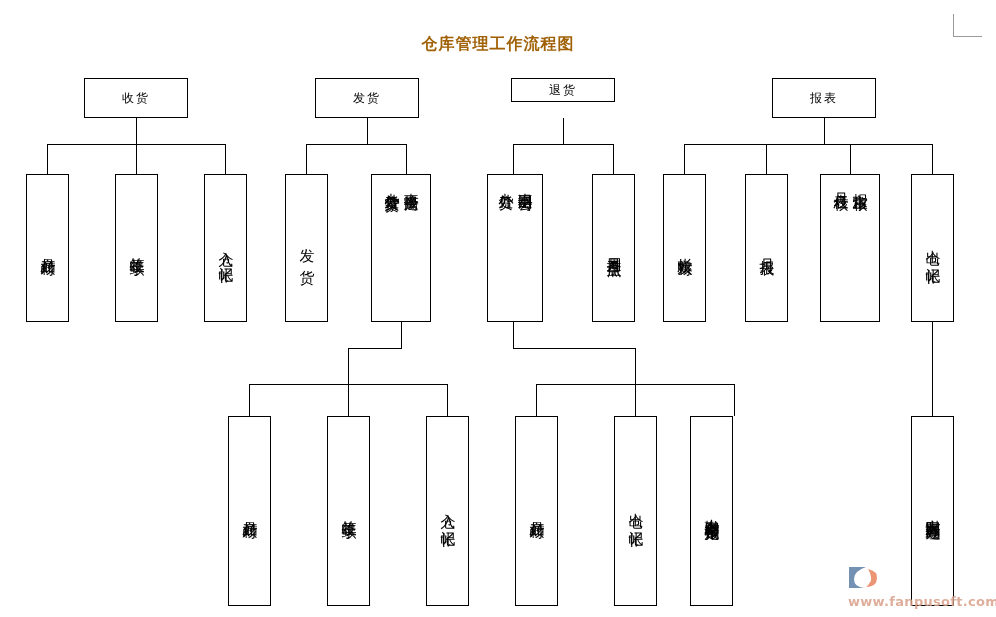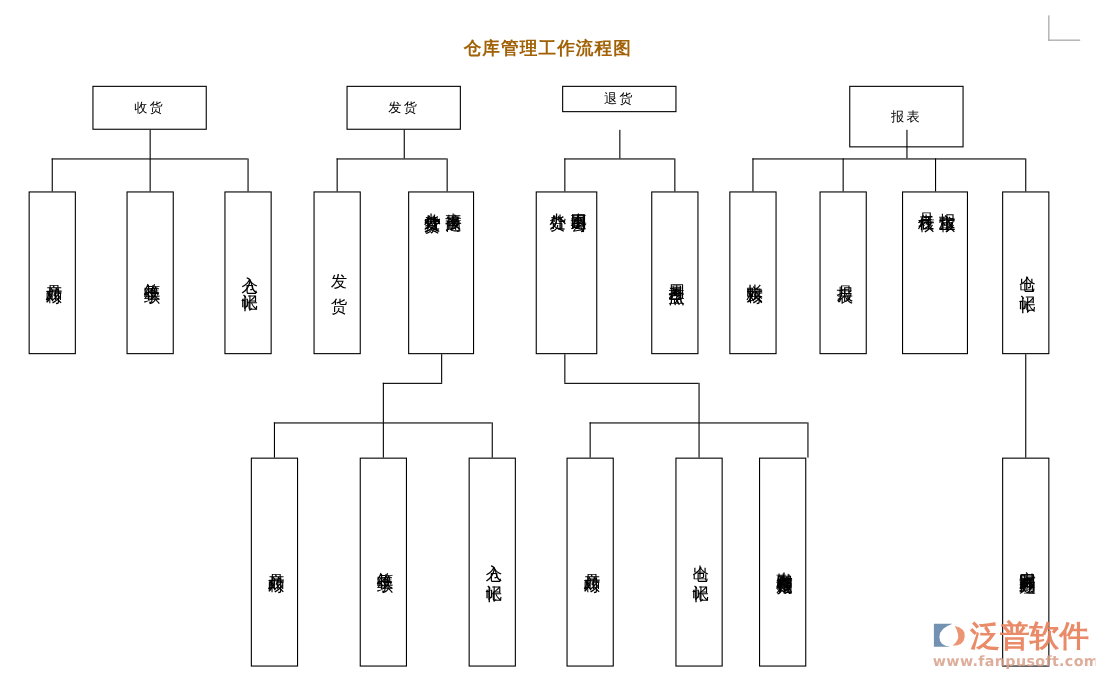--- a/index.html
+++ b/index.html
@@ -218,21 +218,21 @@
   <div class="node vert center" style="left:515px; top:416px; width:43px; height:190px;">
     <span class="vcol">产品核对</span>
   </div>
   <div class="node vert center" style="left:614px; top:416px; width:43px; height:190px;">
     <span class="vcol"><span>出仓</span><span style="display:inline-block;height:16px;"></span><span>记帐</span></span>
   </div>
   <div class="node vert center" style="left:690px; top:416px; width:43px; height:190px;">
     <span class="vcol">内勤财务核定报销</span>
   </div>
 
-  <div class="node horiz" style="left:772px; top:78px; width:104px; height:56px;">报表</div>
+  <div class="node horiz" style="left:772px; top:78px; width:104px; height:40px;">报表</div>
 
   <div class="ln-v" style="left:824px; top:118px; height:26px;"></div>
   <div class="ln-h" style="left:684px; top:144px; width:248px;"></div>
   <div class="ln-v" style="left:684px; top:144px; height:30px;"></div>
   <div class="ln-v" style="left:766px; top:144px; height:30px;"></div>
   <div class="ln-v" style="left:850px; top:144px; height:30px;"></div>
   <div class="ln-v" style="left:932px; top:144px; height:30px;"></div>
 
   <div class="node vert center" style="left:663px; top:174px; width:43px; height:148px;">
     <span class="vcol">帐实核对</span>
@@ -252,17 +252,16 @@
 
   <div class="node vert center" style="left:911px; top:416px; width:43px; height:190px;">
     <span class="vcol">定时寄回内勤处理</span>
   </div>
 
   <div id="watermark">
     <svg id="wm-logo" viewBox="0 0 34 32">
       <path d="M3 5 L20 5 Q8 9 8 17 Q8 25 18 26 L3 26 Z" fill="#5b7fa6" opacity="0.85"></path>
       <path d="M22 7 Q32 9 31 17 Q30 25 20 25 Q26 20 25 15 Q24 10 22 7 Z" fill="#e8825c" opacity="0.85"></path>
     </svg>
-    <div id="wm-name">泛普软件</div>
     <div id="wm-url">www.fanpusoft.com</div>
   </div>
 
 </div>
 
 </body></html>

